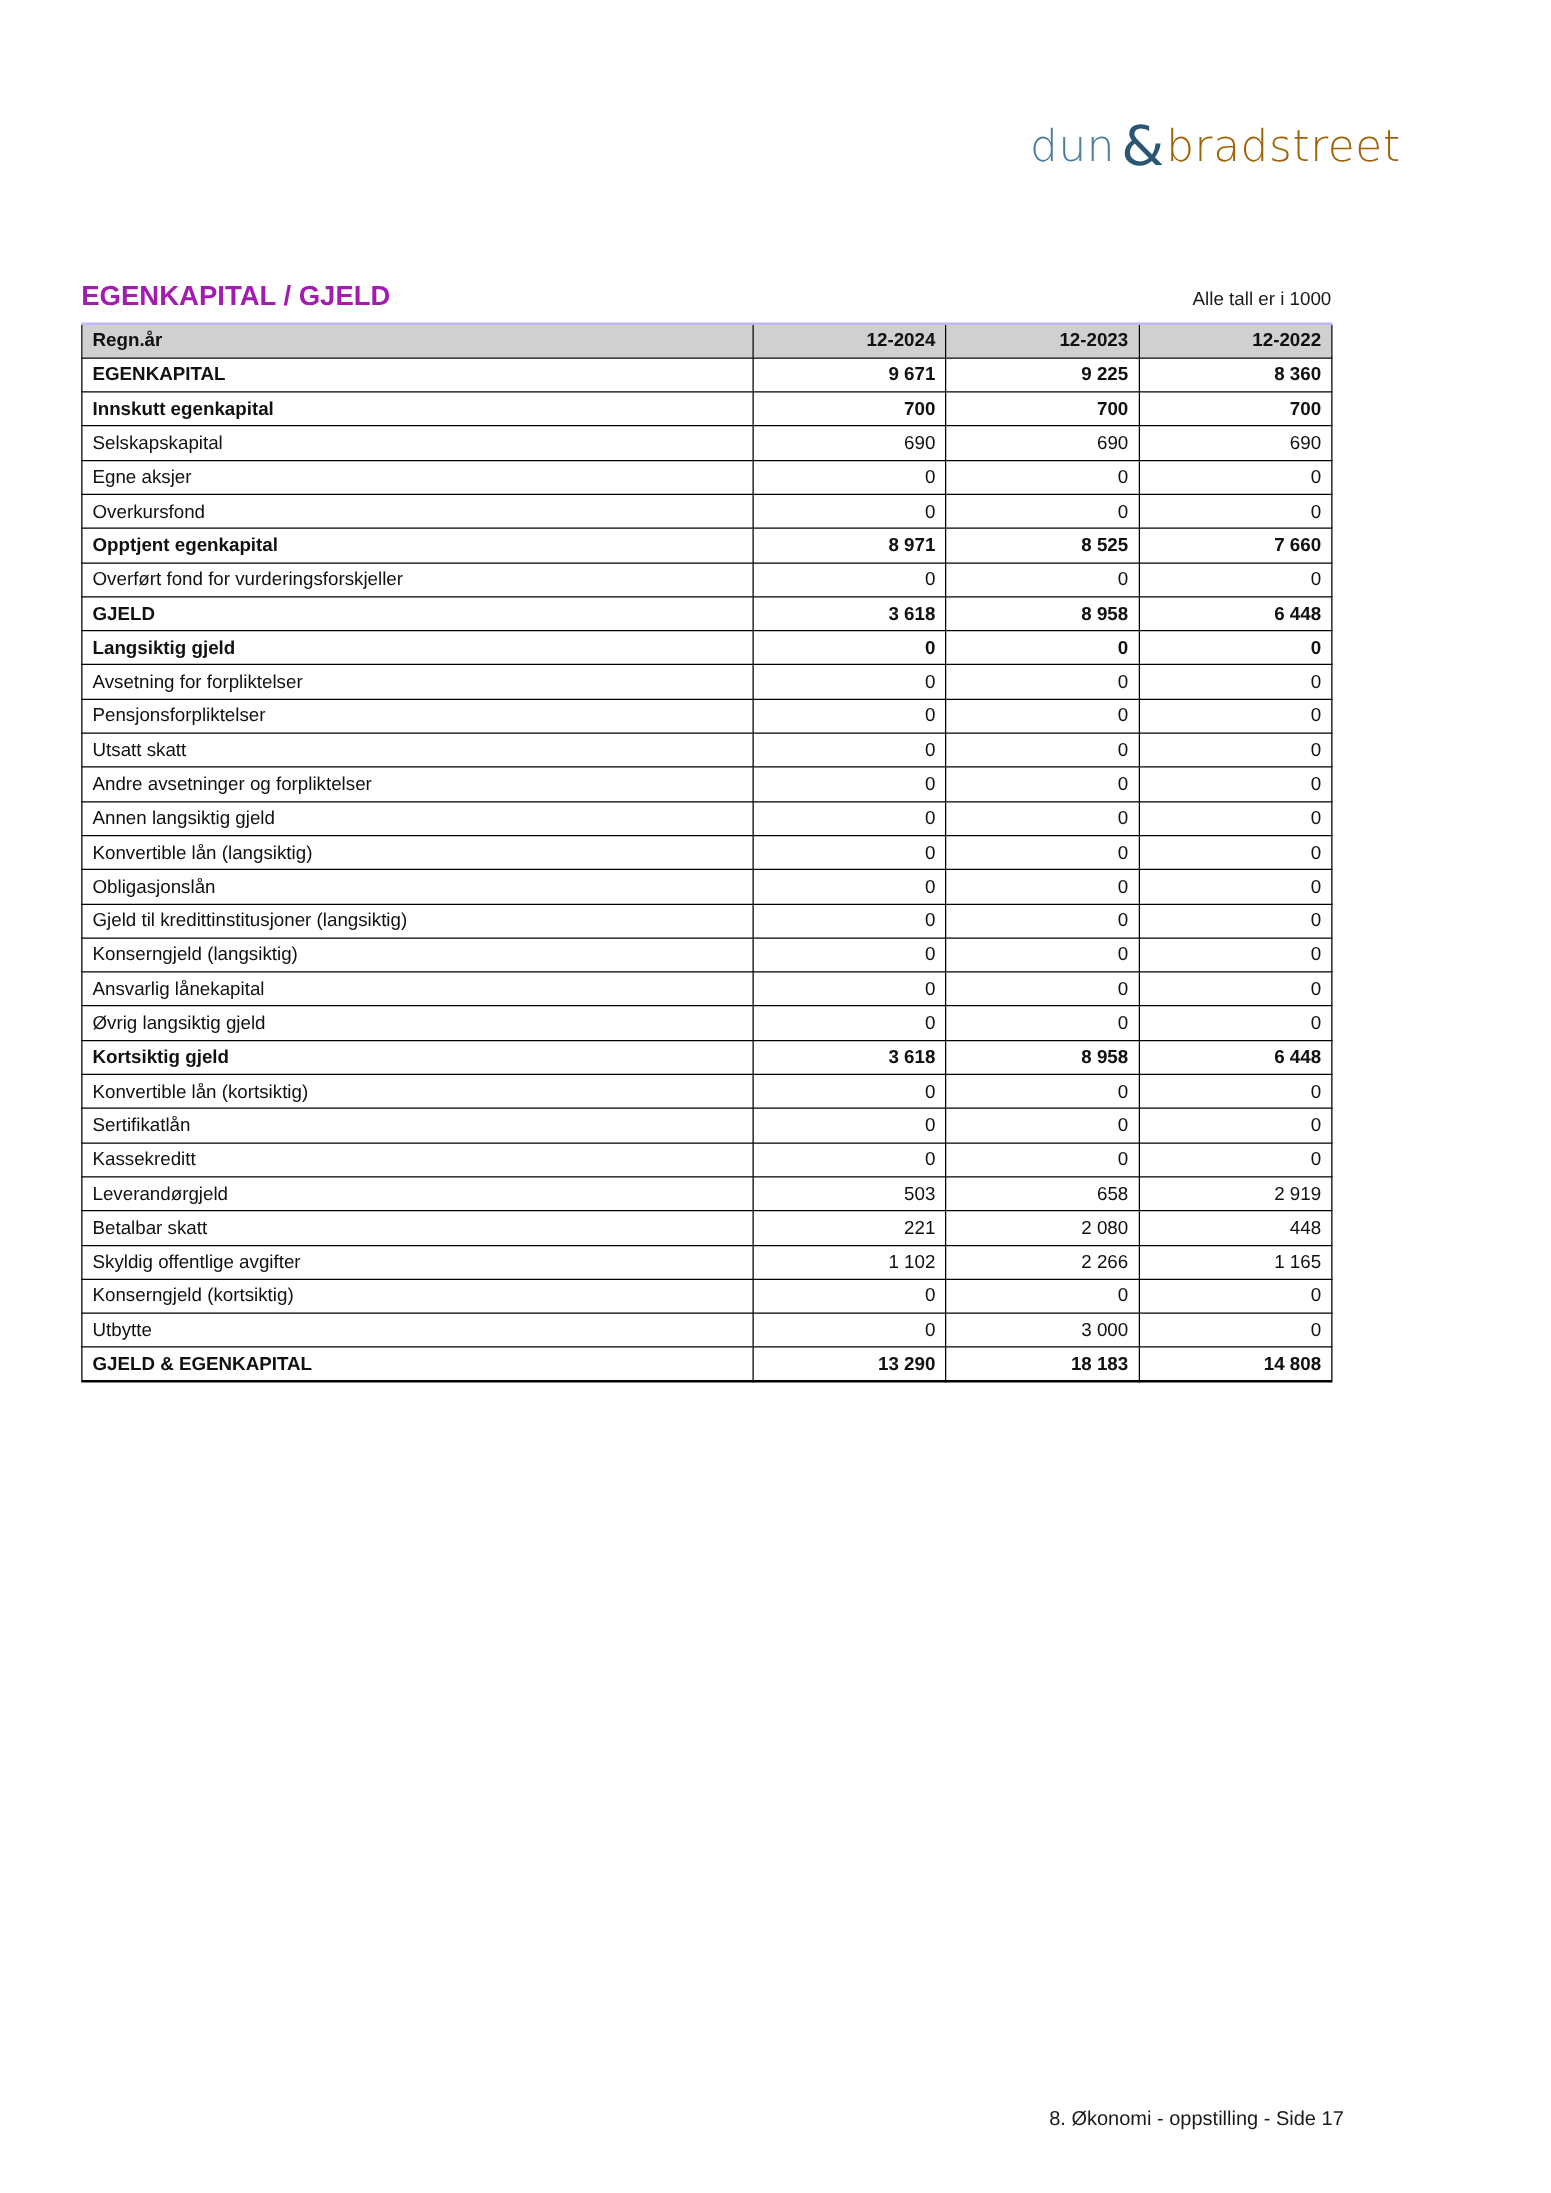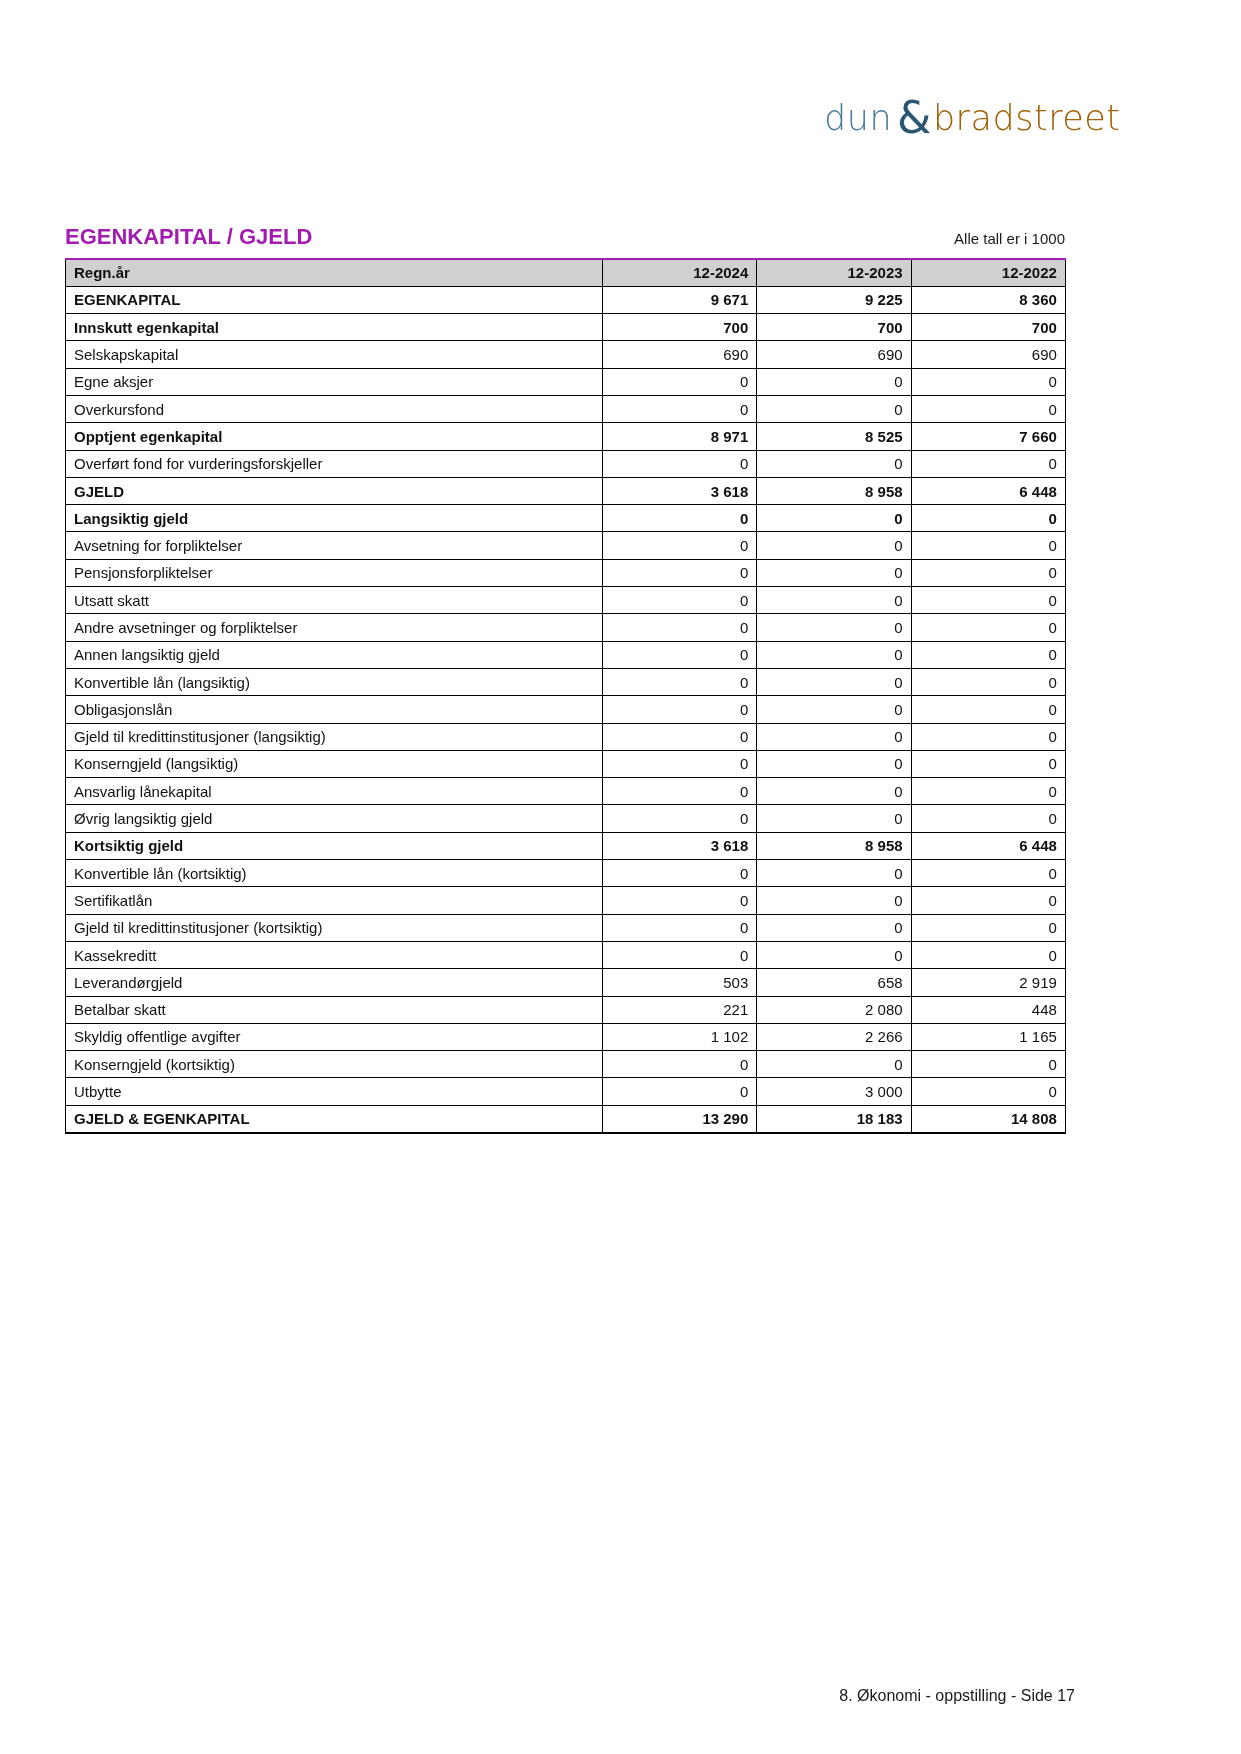--- a/index.html
+++ b/index.html
@@ -29,21 +29,21 @@
   .content { position: absolute; left: 65px; top: 224px; width: 1000px; }
   .titlebar { display: flex; justify-content: space-between; align-items: baseline; margin-bottom: 8px; }
   .doc-title { font-size: 22px; font-weight: bold; color: #a21caf; }
   .doc-note  { font-size: 15px; color: #1a1a1a; }
 
   
   table.balance {
     width: 1000px;
     border-collapse: collapse;
     table-layout: fixed;
-    border-top: 2px solid #a21caf;
+    border-top: 2px solid #c4b5fd;
     border-bottom: 2px solid #000;
   }
   table.balance col.c-label { width: 537px; }
   table.balance col.c-year  { width: 154.3px; }
   table.balance th, table.balance td {
     border: 1px solid #000;
     height: 27.3px;
     padding: 0 8px;
     font-size: 15px;
     vertical-align: middle;
@@ -229,26 +229,20 @@
     <td class="num">0</td>
     <td class="num">0</td>
   </tr>
           <tr>
     <td class="lbl">Sertifikatlån</td>
     <td class="num">0</td>
     <td class="num">0</td>
     <td class="num">0</td>
   </tr>
           <tr>
-    <td class="lbl">Gjeld til kredittinstitusjoner (kortsiktig)</td>
-    <td class="num">0</td>
-    <td class="num">0</td>
-    <td class="num">0</td>
-  </tr>
-          <tr>
     <td class="lbl">Kassekreditt</td>
     <td class="num">0</td>
     <td class="num">0</td>
     <td class="num">0</td>
   </tr>
           <tr>
     <td class="lbl">Leverandørgjeld</td>
     <td class="num">503</td>
     <td class="num">658</td>
     <td class="num">2 919</td>

